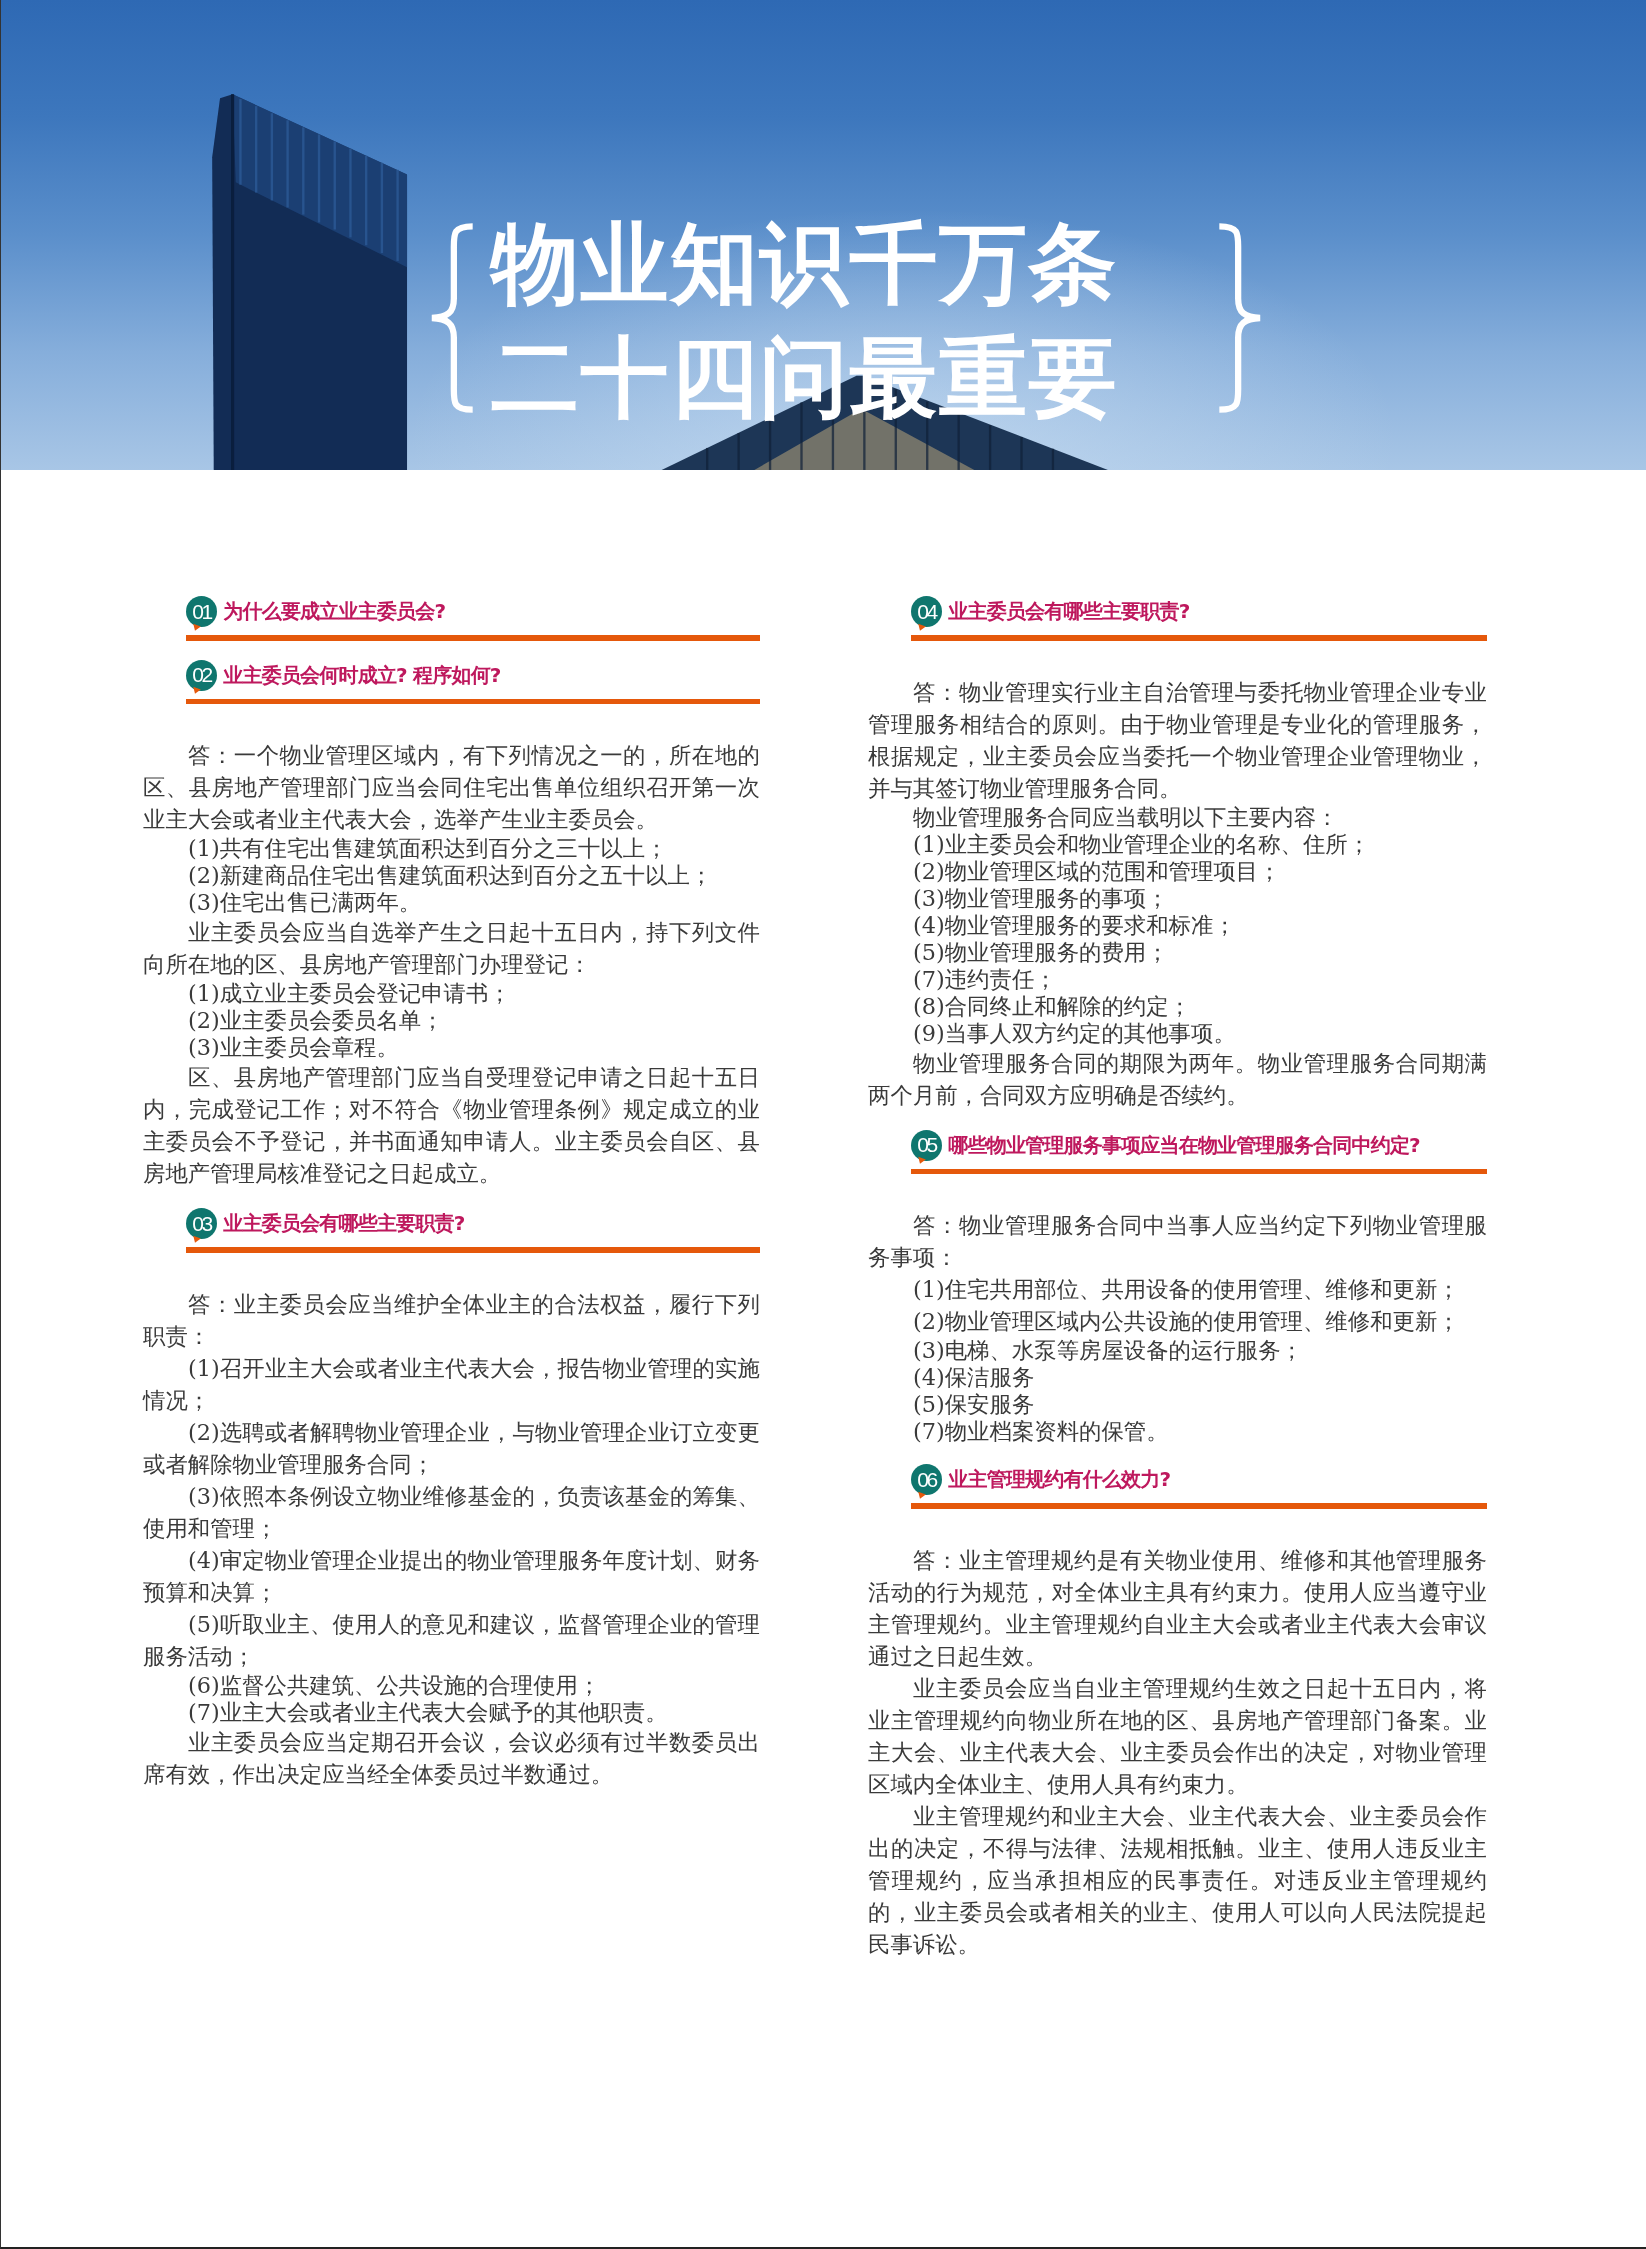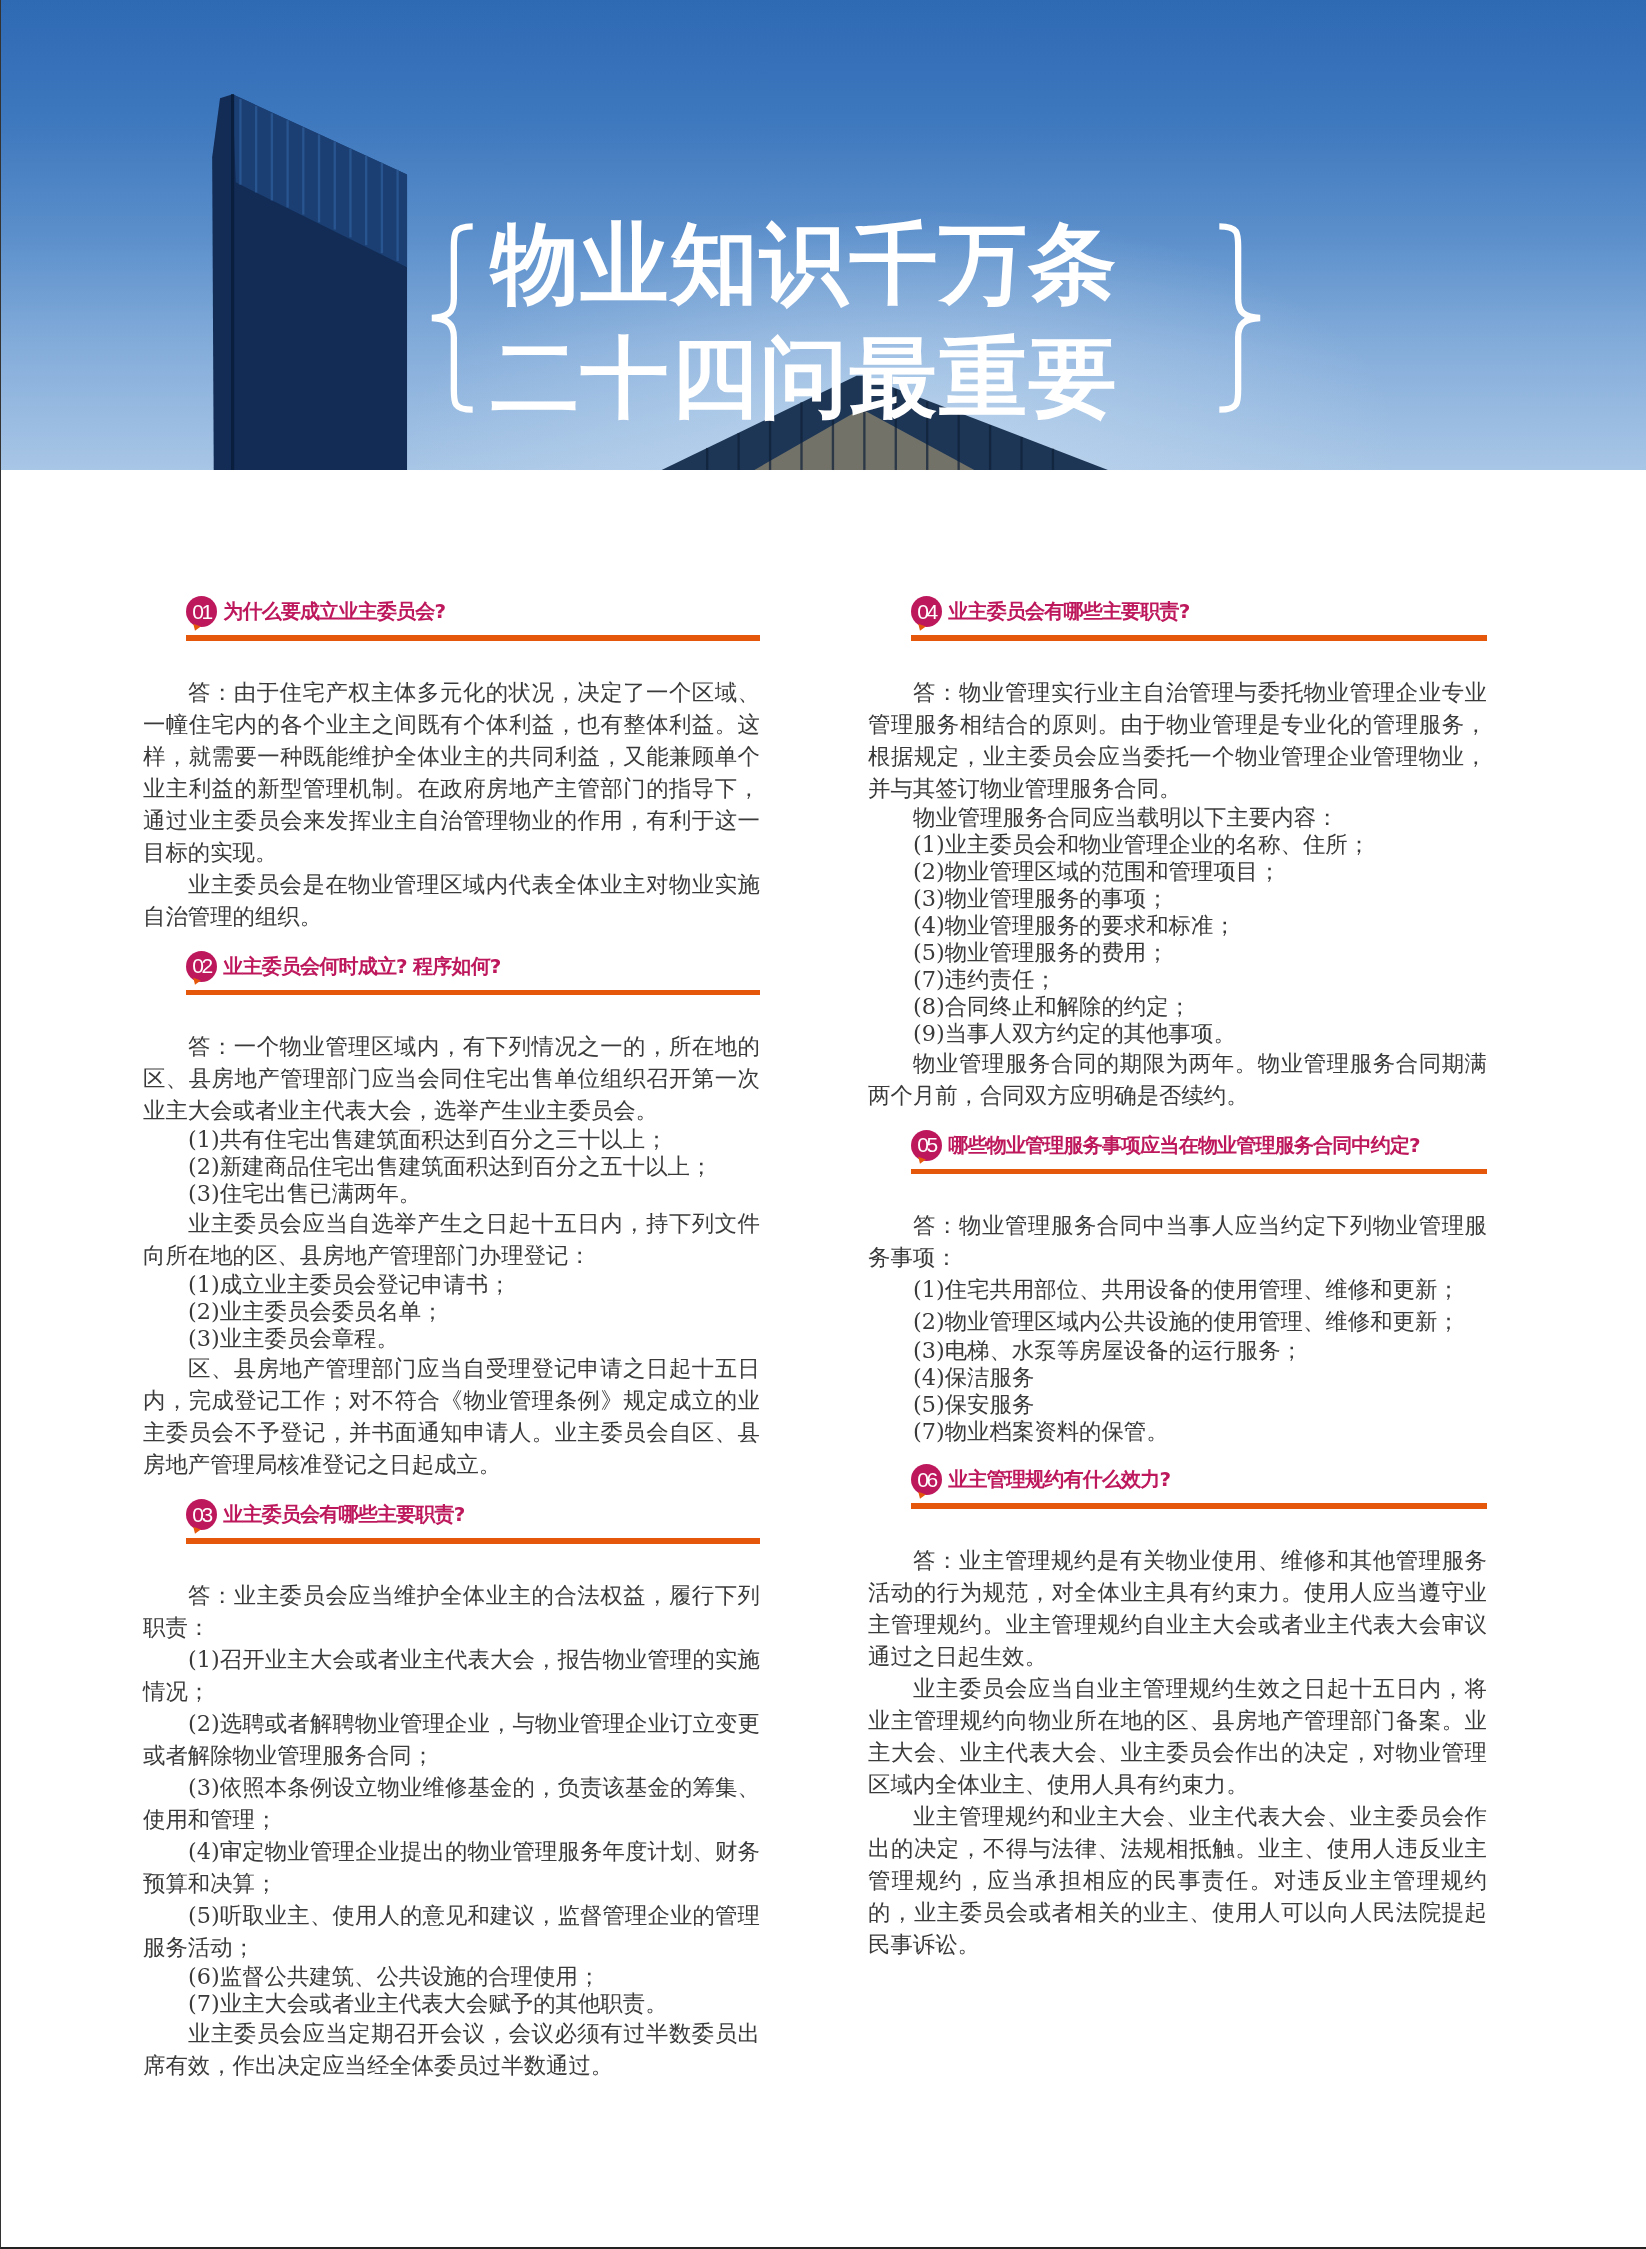--- a/index.html
+++ b/index.html
@@ -41,21 +41,21 @@
   .col { position: absolute; top: 591px; }
   .col.left { left: 143px; width: 617px; }
   .col.right { left: 868px; width: 619px; }
   .section { position: relative; }
   .q-heading {
     position: relative; height: 41px; margin-left: 43px;
     display: flex; align-items: center;
   }
   .badge {
     position: relative; width: 31px; height: 31px; border-radius: 50%;
-    background: #be185d; color: #fff; flex: 0 0 auto;
+    background: #0f766e; color: #fff; flex: 0 0 auto;
     font-family: "Liberation Sans", sans-serif; font-size: 21px; letter-spacing: -2.4px;
     display: flex; align-items: center; justify-content: center; margin-right: 6.3px;
   }
   .badge::after {
     content: ""; position: absolute; left: 6.3px; bottom: -3.9px;
     border-left: 4.7px solid transparent; border-right: 4.7px solid transparent;
     border-top: 6.3px solid #e5580b; transform: rotate(20deg);
   }
   .q-title {
     font-family: "DejaVu Sans", "Liberation Sans", sans-serif;
@@ -126,24 +126,20 @@
 </div>
 
 <div class="col left">
 
   <div class="section">
     <div class="q-heading">
       <span class="badge">01</span>
       <span class="q-title">为什么要成立业主委员会?</span>
     </div>
     <div class="q-rule"></div>
-    <div class="answer">
-      <p class="lg">答：由于住宅产权主体多元化的状况，决定了一个区域、一幢住宅内的各个业主之间既有个体利益，也有整体利益。这样，就需要一种既能维护全体业主的共同利益，又能兼顾单个业主利益的新型管理机制。在政府房地产主管部门的指导下，通过业主委员会来发挥业主自治管理物业的作用，有利于这一目标的实现。</p>
-      <p class="lg">业主委员会是在物业管理区域内代表全体业主对物业实施自治管理的组织。</p>
-    </div>
   </div>
 
   <div class="section" style="margin-top:14px">
     <div class="q-heading">
       <span class="badge">02</span>
       <span class="q-title">业主委员会何时成立? 程序如何?</span>
     </div>
     <div class="q-rule"></div>
     <div class="answer">
       <p class="lg">答：一个物业管理区域内，有下列情况之一的，所在地的区、县房地产管理部门应当会同住宅出售单位组织召开第一次业主大会或者业主代表大会，选举产生业主委员会。</p>

